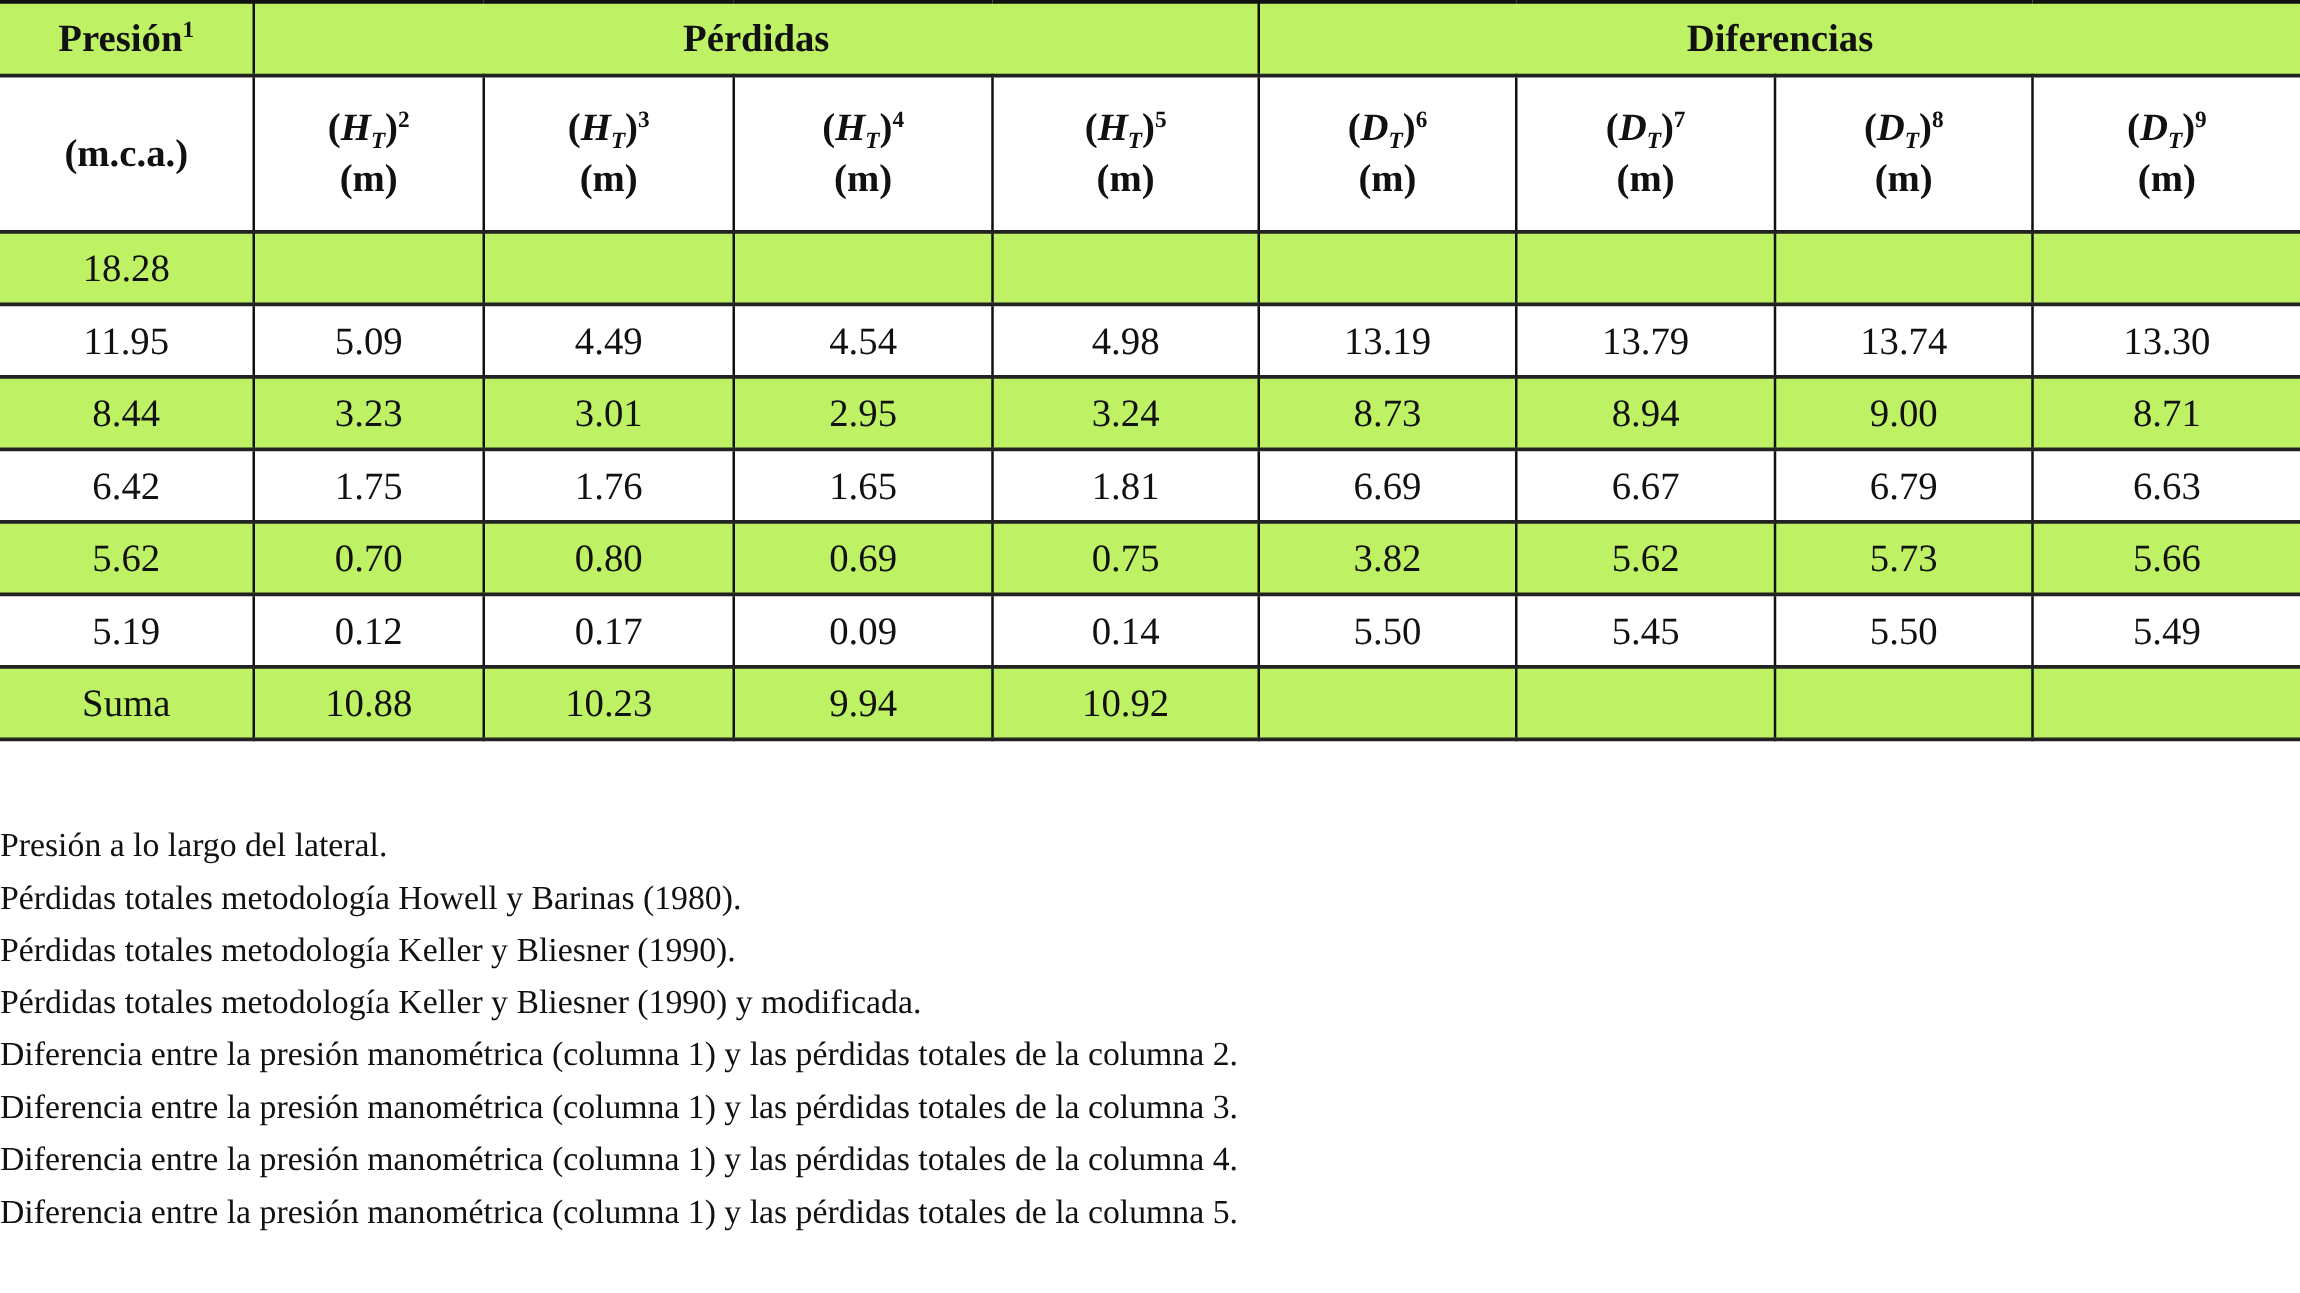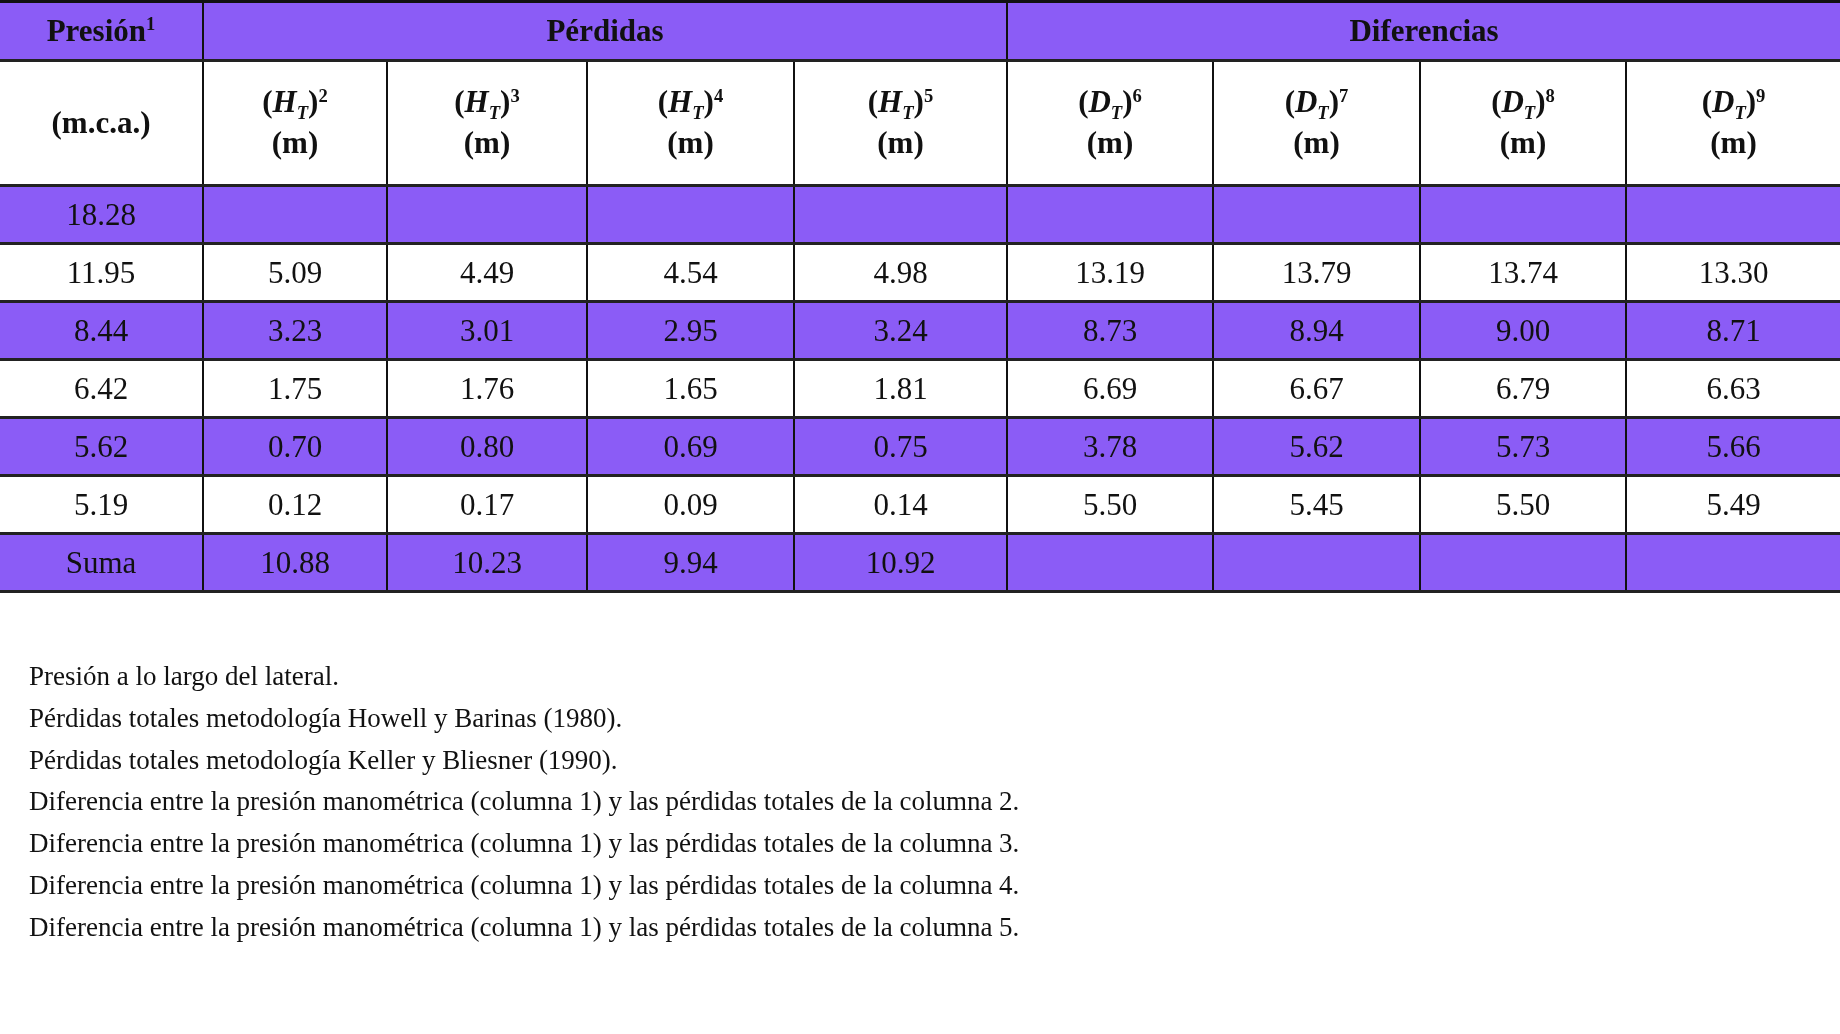--- a/index.html
+++ b/index.html
@@ -20,40 +20,40 @@
     border-left: 2px solid #111;
     border-right: 2px solid #111;
     text-align: center;
     vertical-align: middle;
     padding: 0;
   }
   table.data tr > :first-child { border-left: none; }
   table.data tr > :last-child { border-right: none; }
   table.data tr { border-bottom: 3px solid #222; }
   table.data tr.top { border-top: 3px solid #111; }
-  .gray { background: #8b5cf6; }
+  .gray { background: #bef264; }
   .white { background: #ffffff; }
   th { font-weight: bold; }
   .r-group { height: 59px; }
   .r-units { height: 125px; margin-top: 35px; }
   .r-data { height: 58px; margin-left: 44px; }
   .hdr-sym { display: block; line-height: 1.25; }
   .hdr-sym i { font-style: italic; }
   .hdr-sym sub { font-size: 60%; font-style: italic; font-weight: bold; vertical-align: -0.35em; }
   .hdr-sym sup { font-size: 60%; vertical-align: 0.55em; }
   .hdr-unit { display: block; line-height: 1.25; }
   sup.note { font-size: 60%; vertical-align: 0.6em; }
 
   .notes {
     position: absolute; left: 0; top: 656px;
     font-family: "Liberation Serif", "DejaVu Serif", serif;
     font-size: 27px;
     color: #111;
   }
-  .note-line { height: 41.8px; line-height: 41.8px; white-space: nowrap; padding-left: 29px; }
+  .note-line { height: 41.8px; line-height: 41.8px; white-space: nowrap; }
   .note-line i { font-style: italic; }
 </style>
 </head>
 <body>
 
 <table class="data">
   <colgroup>
     <col style="width:203px">
       <col style="width:184px">
       <col style="width:200px">
@@ -150,21 +150,21 @@
         <td>6.67</td>
         <td>6.79</td>
         <td>6.63</td>
       </tr>
       <tr class="r-data gray">
         <td>5.62</td>
         <td>0.70</td>
         <td>0.80</td>
         <td>0.69</td>
         <td>0.75</td>
-        <td>3.78</td>
+        <td>3.82</td>
         <td>5.62</td>
         <td>5.73</td>
         <td>5.66</td>
       </tr>
       <tr class="r-data white">
         <td>5.19</td>
         <td>0.12</td>
         <td>0.17</td>
         <td>0.09</td>
         <td>0.14</td>
@@ -184,17 +184,18 @@
         <td></td>
         <td></td>
       </tr>
     </tbody>
 </table>
 
 <div class="notes" id="notes">
     <div class="note-line">Presión a lo largo del lateral.</div>
     <div class="note-line">Pérdidas totales metodología Howell y Barinas (1980).</div>
     <div class="note-line">Pérdidas totales metodología Keller y Bliesner (1990).</div>
+    <div class="note-line">Pérdidas totales metodología Keller y Bliesner (1990) y modificada.</div>
     <div class="note-line">Diferencia entre la presión manométrica (columna 1) y las pérdidas totales de la columna 2.</div>
     <div class="note-line">Diferencia entre la presión manométrica (columna 1) y las pérdidas totales de la columna 3.</div>
     <div class="note-line">Diferencia entre la presión manométrica (columna 1) y las pérdidas totales de la columna 4.</div>
     <div class="note-line">Diferencia entre la presión manométrica (columna 1) y las pérdidas totales de la columna 5.</div>
   </div>
 
 </body></html>

